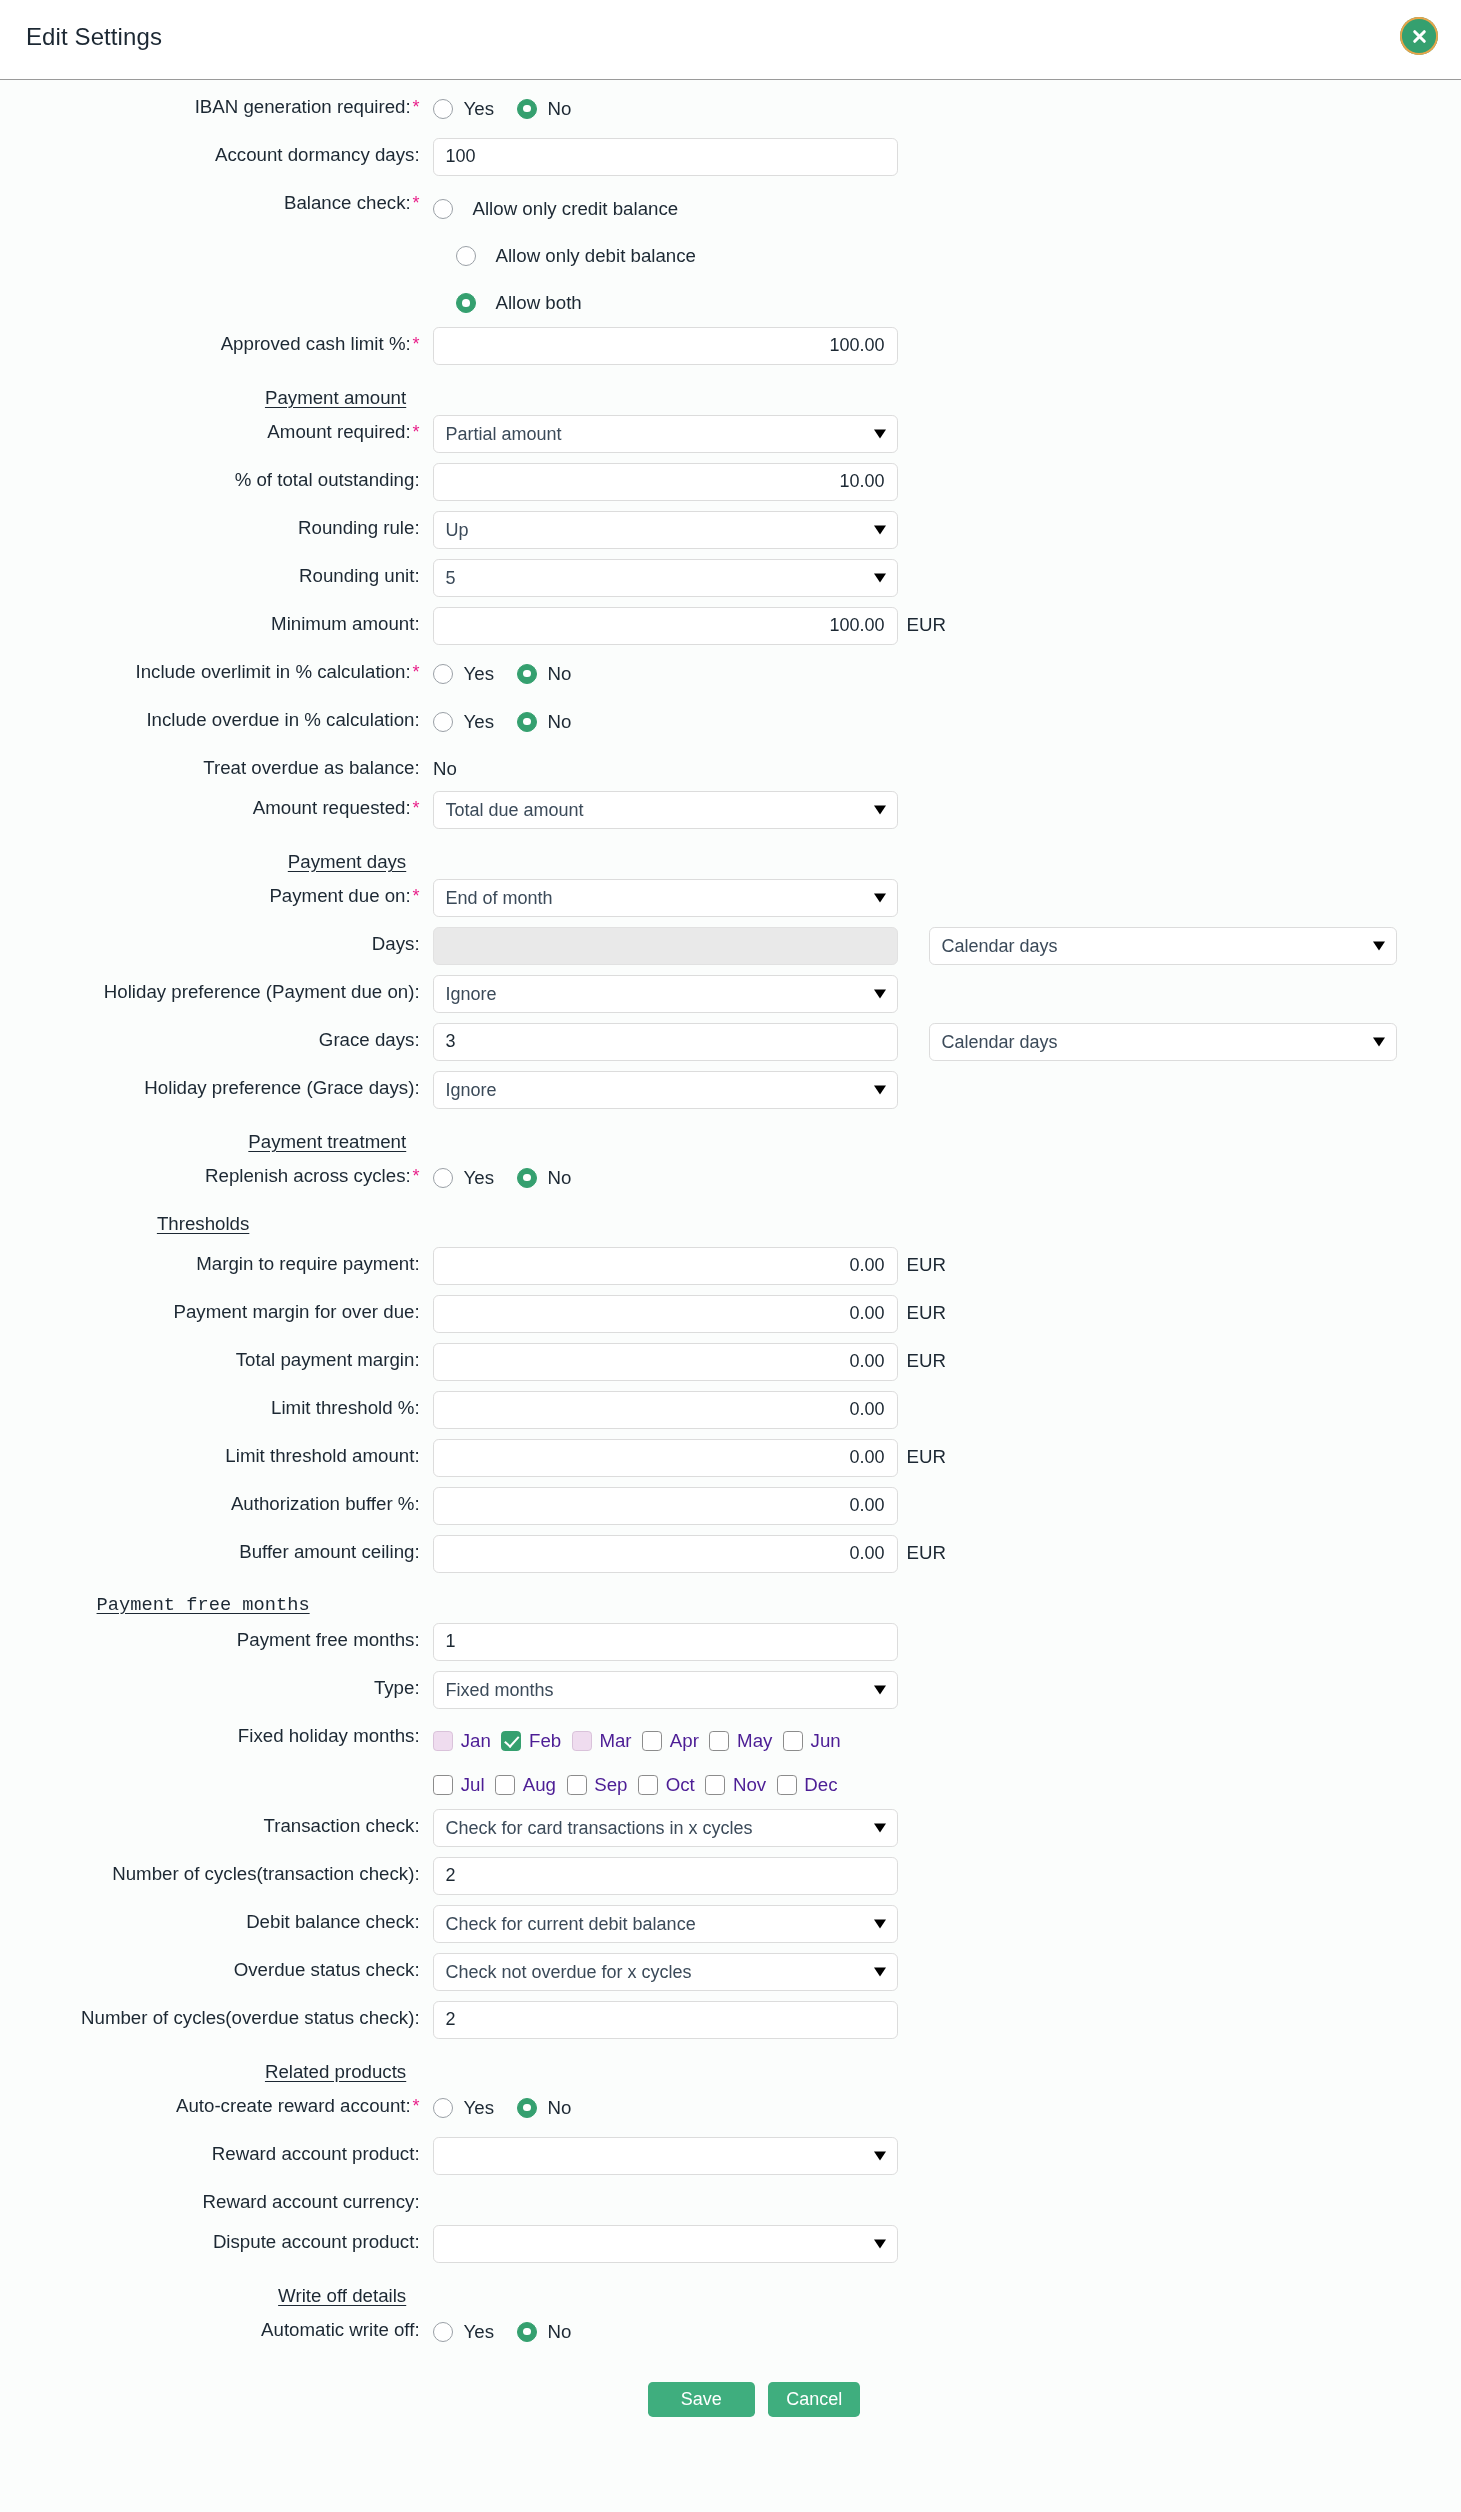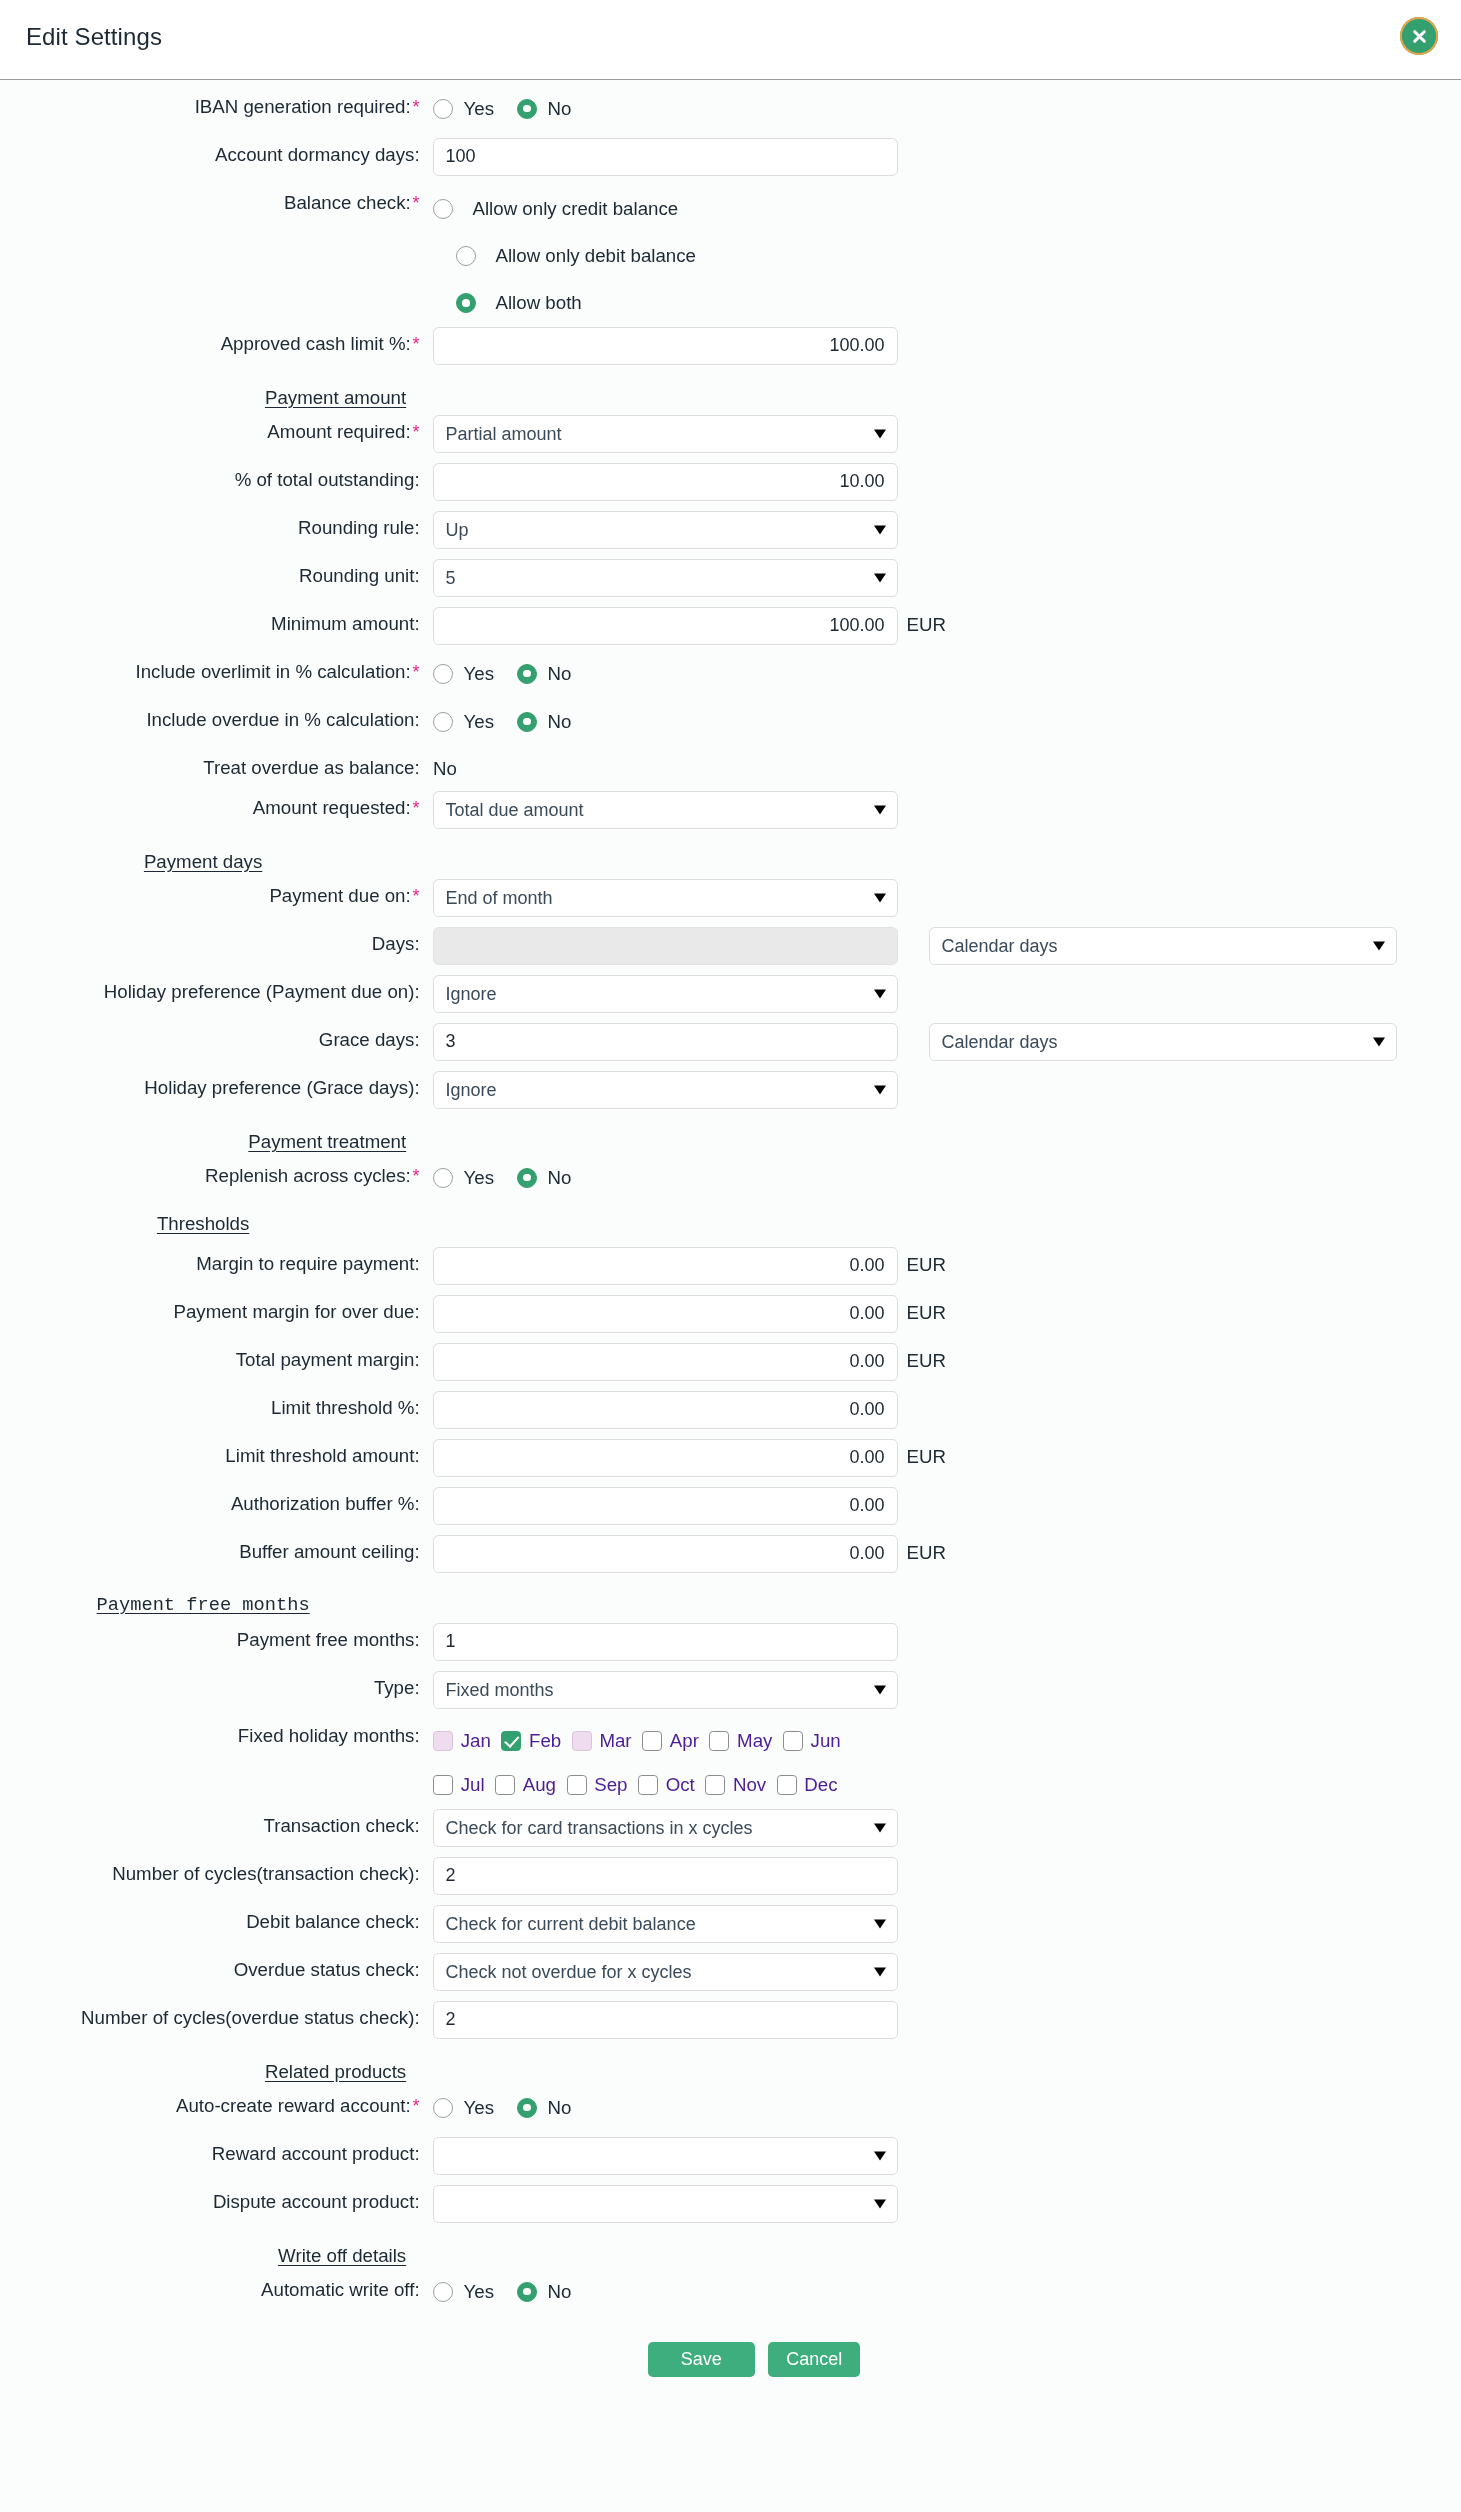--- a/index.html
+++ b/index.html
@@ -409,21 +409,21 @@
       <div class="select-wrap">
         <select class="select">
           <option>Total due amount</option>
         </select>
         <span class="caret"></span>
       </div>
     </div>
   </div>
 
   <div class="row section-row">
-    <div class="label section-left" style="text-align:center;">
+    <div class="label section-left" style="text-align:right;">
       <span class="section-head">Payment days</span>
     </div>
   </div>
 
   <div class="row">
     <div class="label"><span>Payment due on:</span><span class="req">*</span></div>
     <div class="ctrl">
       <div class="select-wrap">
         <select class="select">
           <option>End of month</option>
@@ -731,20 +731,26 @@
     <div class="ctrl">
       <div class="select-wrap">
         <select class="select">
           <option></option>
         </select>
         <span class="caret"></span>
       </div>
     </div>
   </div>
 
+  <div class="row" style="min-height:40px;">
+    <div class="label">Reward account currency:</div>
+    <div class="ctrl">
+      <div class="static-val"></div>
+    </div>
+  </div>
 
   <div class="row">
     <div class="label">Dispute account product:</div>
     <div class="ctrl">
       <div class="select-wrap">
         <select class="select">
           <option></option>
         </select>
         <span class="caret"></span>
       </div>

